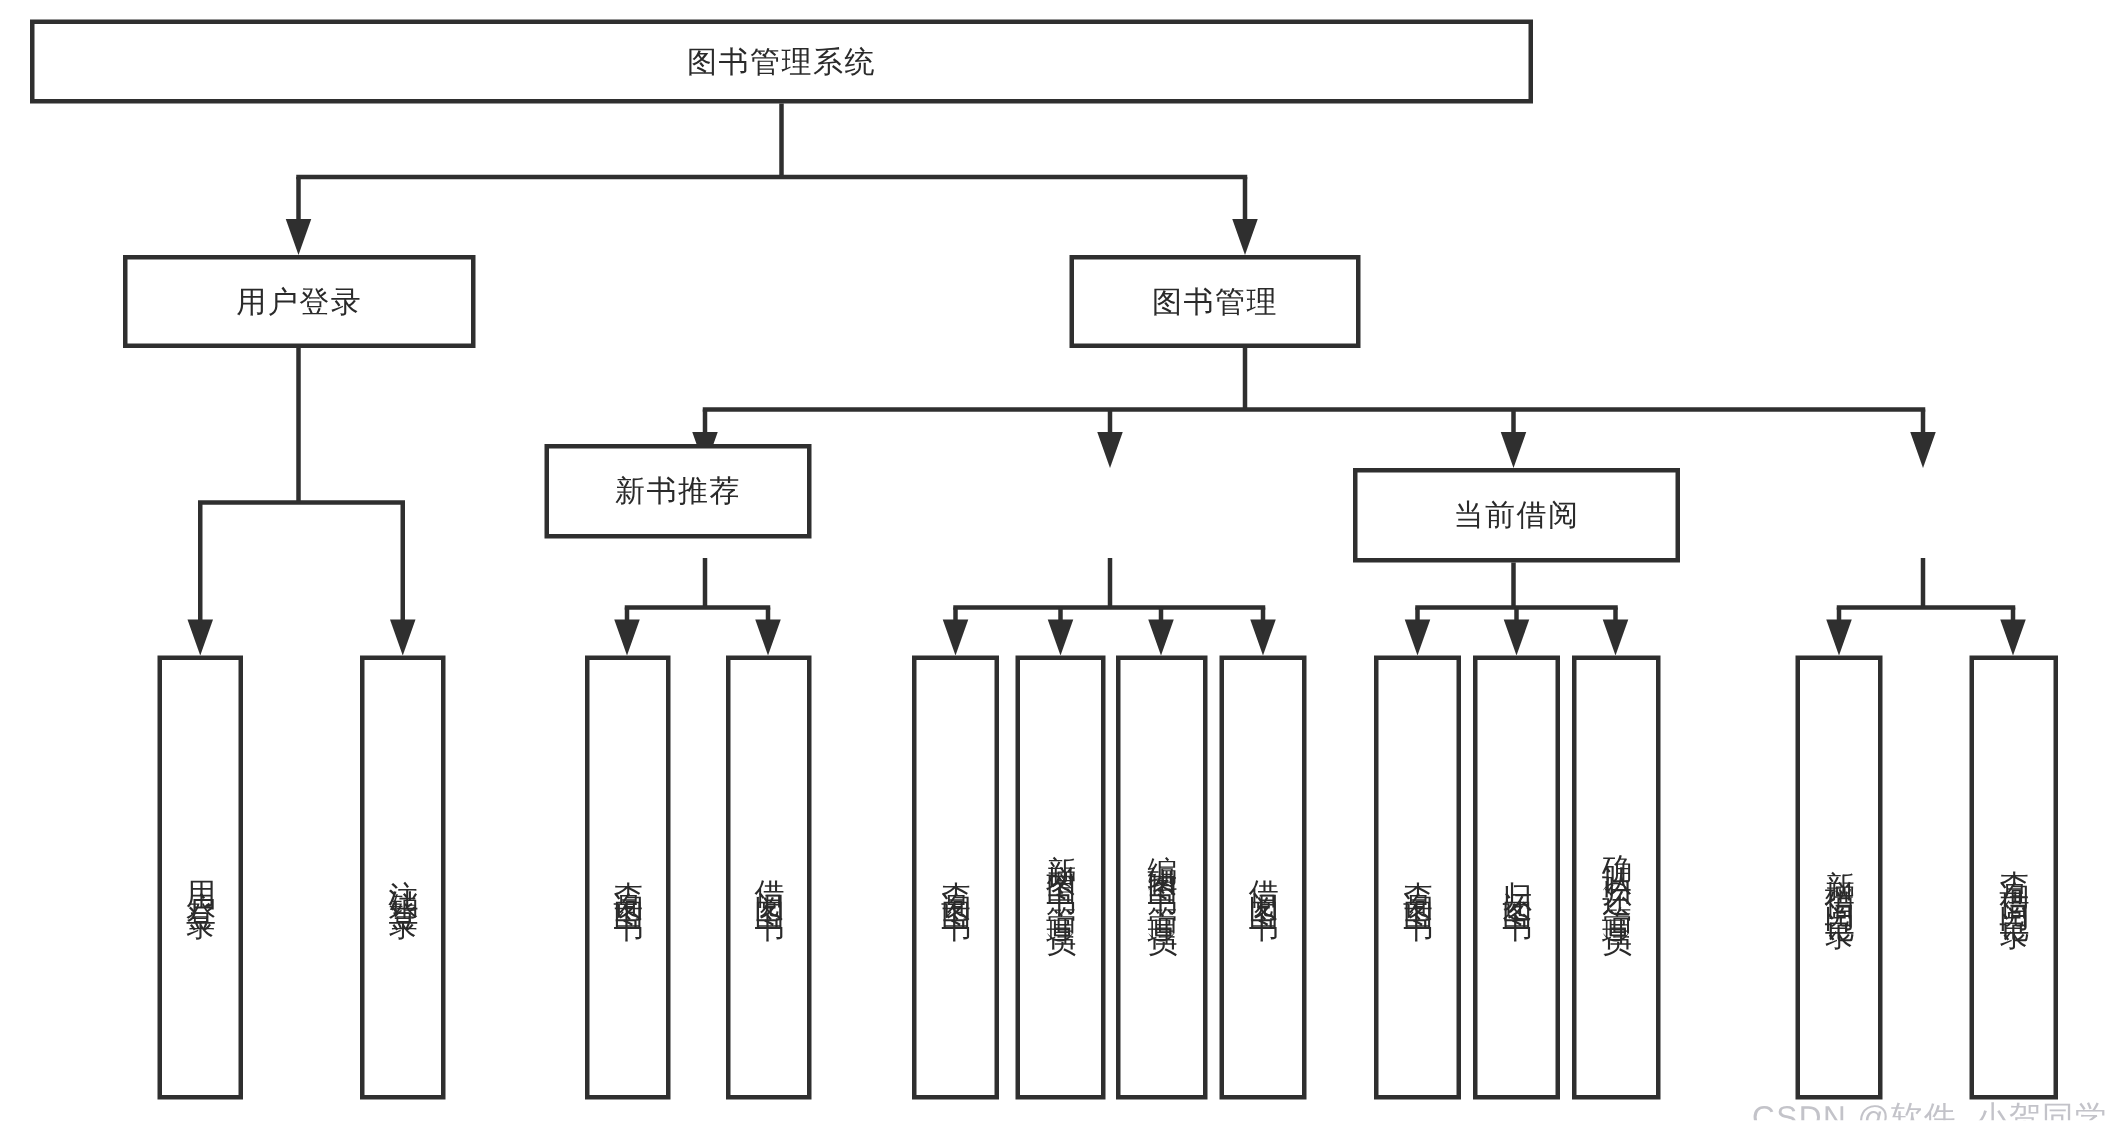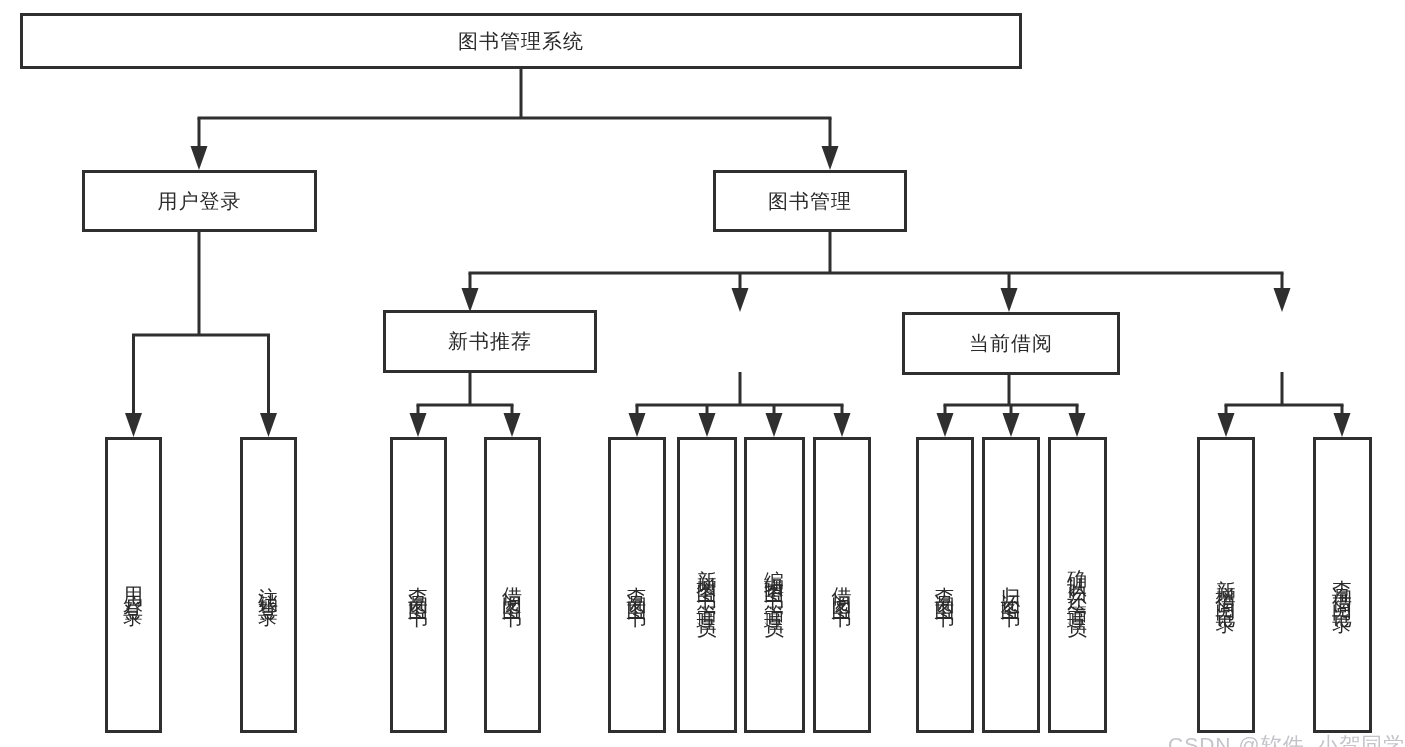--- a/index.html
+++ b/index.html
@@ -107,21 +107,21 @@
       <polygon points="1217.5,413 1234.5,413 1226,437" fill="#2f2f2f"></polygon>
       <line x1="1342" y1="405" x2="1342" y2="419" stroke="#2f2f2f" stroke-width="3"></line>
       <polygon points="1333.5,413 1350.5,413 1342,437" fill="#2f2f2f"></polygon>
     </svg>
 
   <div class="node" style="left:20px;top:13px;width:1002px;height:56px;">图书管理系统</div>
 
   <div class="node" style="left:82px;top:170px;width:235px;height:62px;">用户登录</div>
   <div class="node" style="left:713px;top:170px;width:194px;height:62px;">图书管理</div>
 
-  <div class="node" style="left:363px;top:310px;width:214px;height:63px;margin-left:20px;">新书推荐</div>
+  <div class="node" style="left:363px;top:296px;width:178px;height:63px;">新书推荐</div>
   <div class="node" style="left:902px;top:312px;width:218px;height:63px;font-family:Liberation Mono, monospace;">当前借阅</div>
 
   <div class="node leaf" style="left:105px;top:437px;width:57px;height:296px;">用户登录</div>
   <div class="node leaf" style="left:240px;top:437px;width:57px;height:296px;">注销登录</div>
 
   <div class="node leaf" style="left:390px;top:437px;width:57px;height:296px;">查询图书</div>
   <div class="node leaf" style="left:484px;top:437px;width:57px;height:296px;">借阅图书</div>
 
   <div class="node leaf" style="left:608px;top:437px;width:58px;height:296px;">查询图书</div>
   <div class="node leaf" style="left:677px;top:437px;width:60px;height:296px;">新增图书（管理员）</div>

